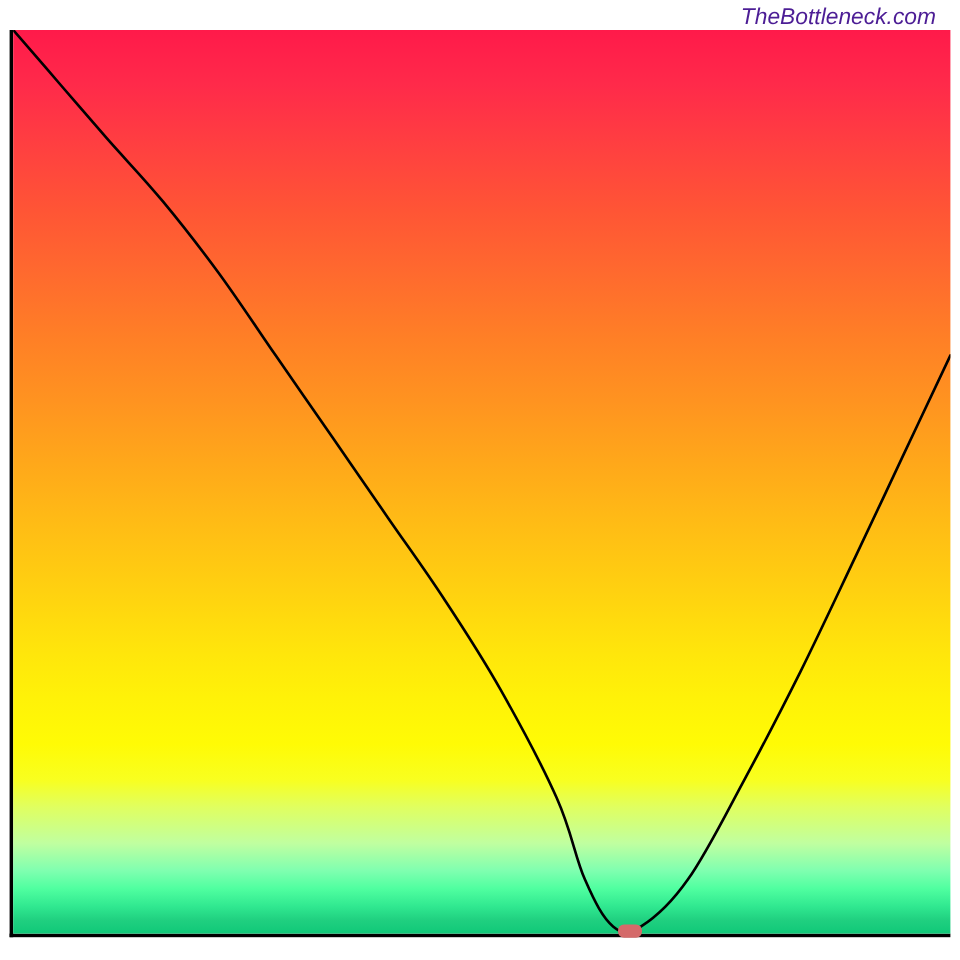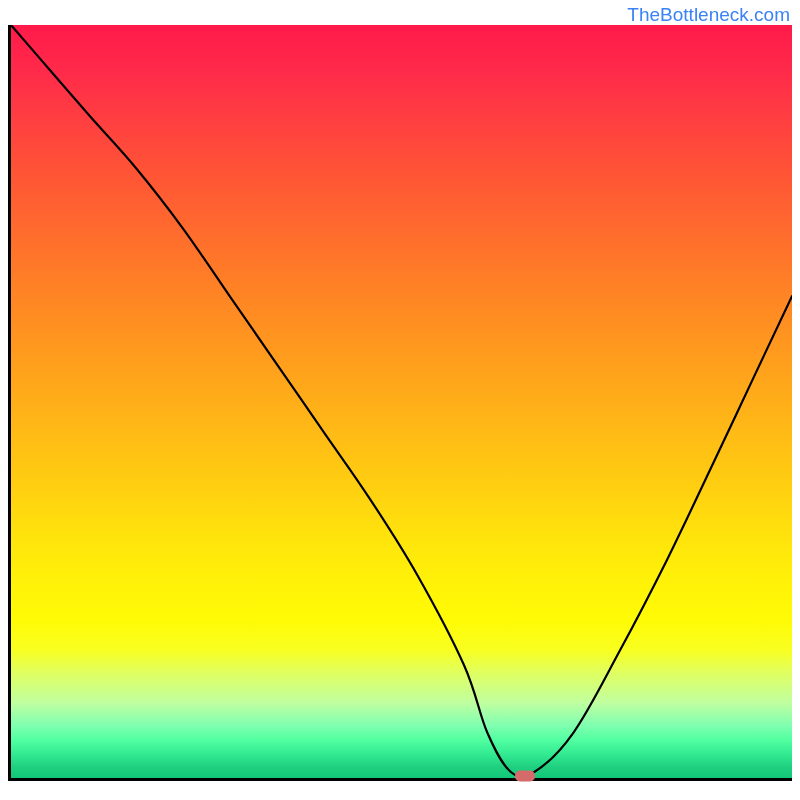--- a/index.html
+++ b/index.html
@@ -6,25 +6,26 @@
   body {
     width: 800px;
     height: 800px;
     background: #ffffff;
     position: relative;
     font-family: Arial, sans-serif;
   }
   .watermark {
     position: absolute;
     top: 4px;
-    right: 10px;
-    color: #3b82f6;
+    right: 20px;
+    color: #4c1d95;
     font-size: 19px;
     font-weight: normal;
     z-index: 10;
+    font-style: italic;
   }
   .chart-area {
     position: absolute;
     left: 8px;
     top: 25px;
     width: 784px;
     height: 756px;
     border-left: 3px solid #000;
     border-bottom: 3px solid #000;
   }

